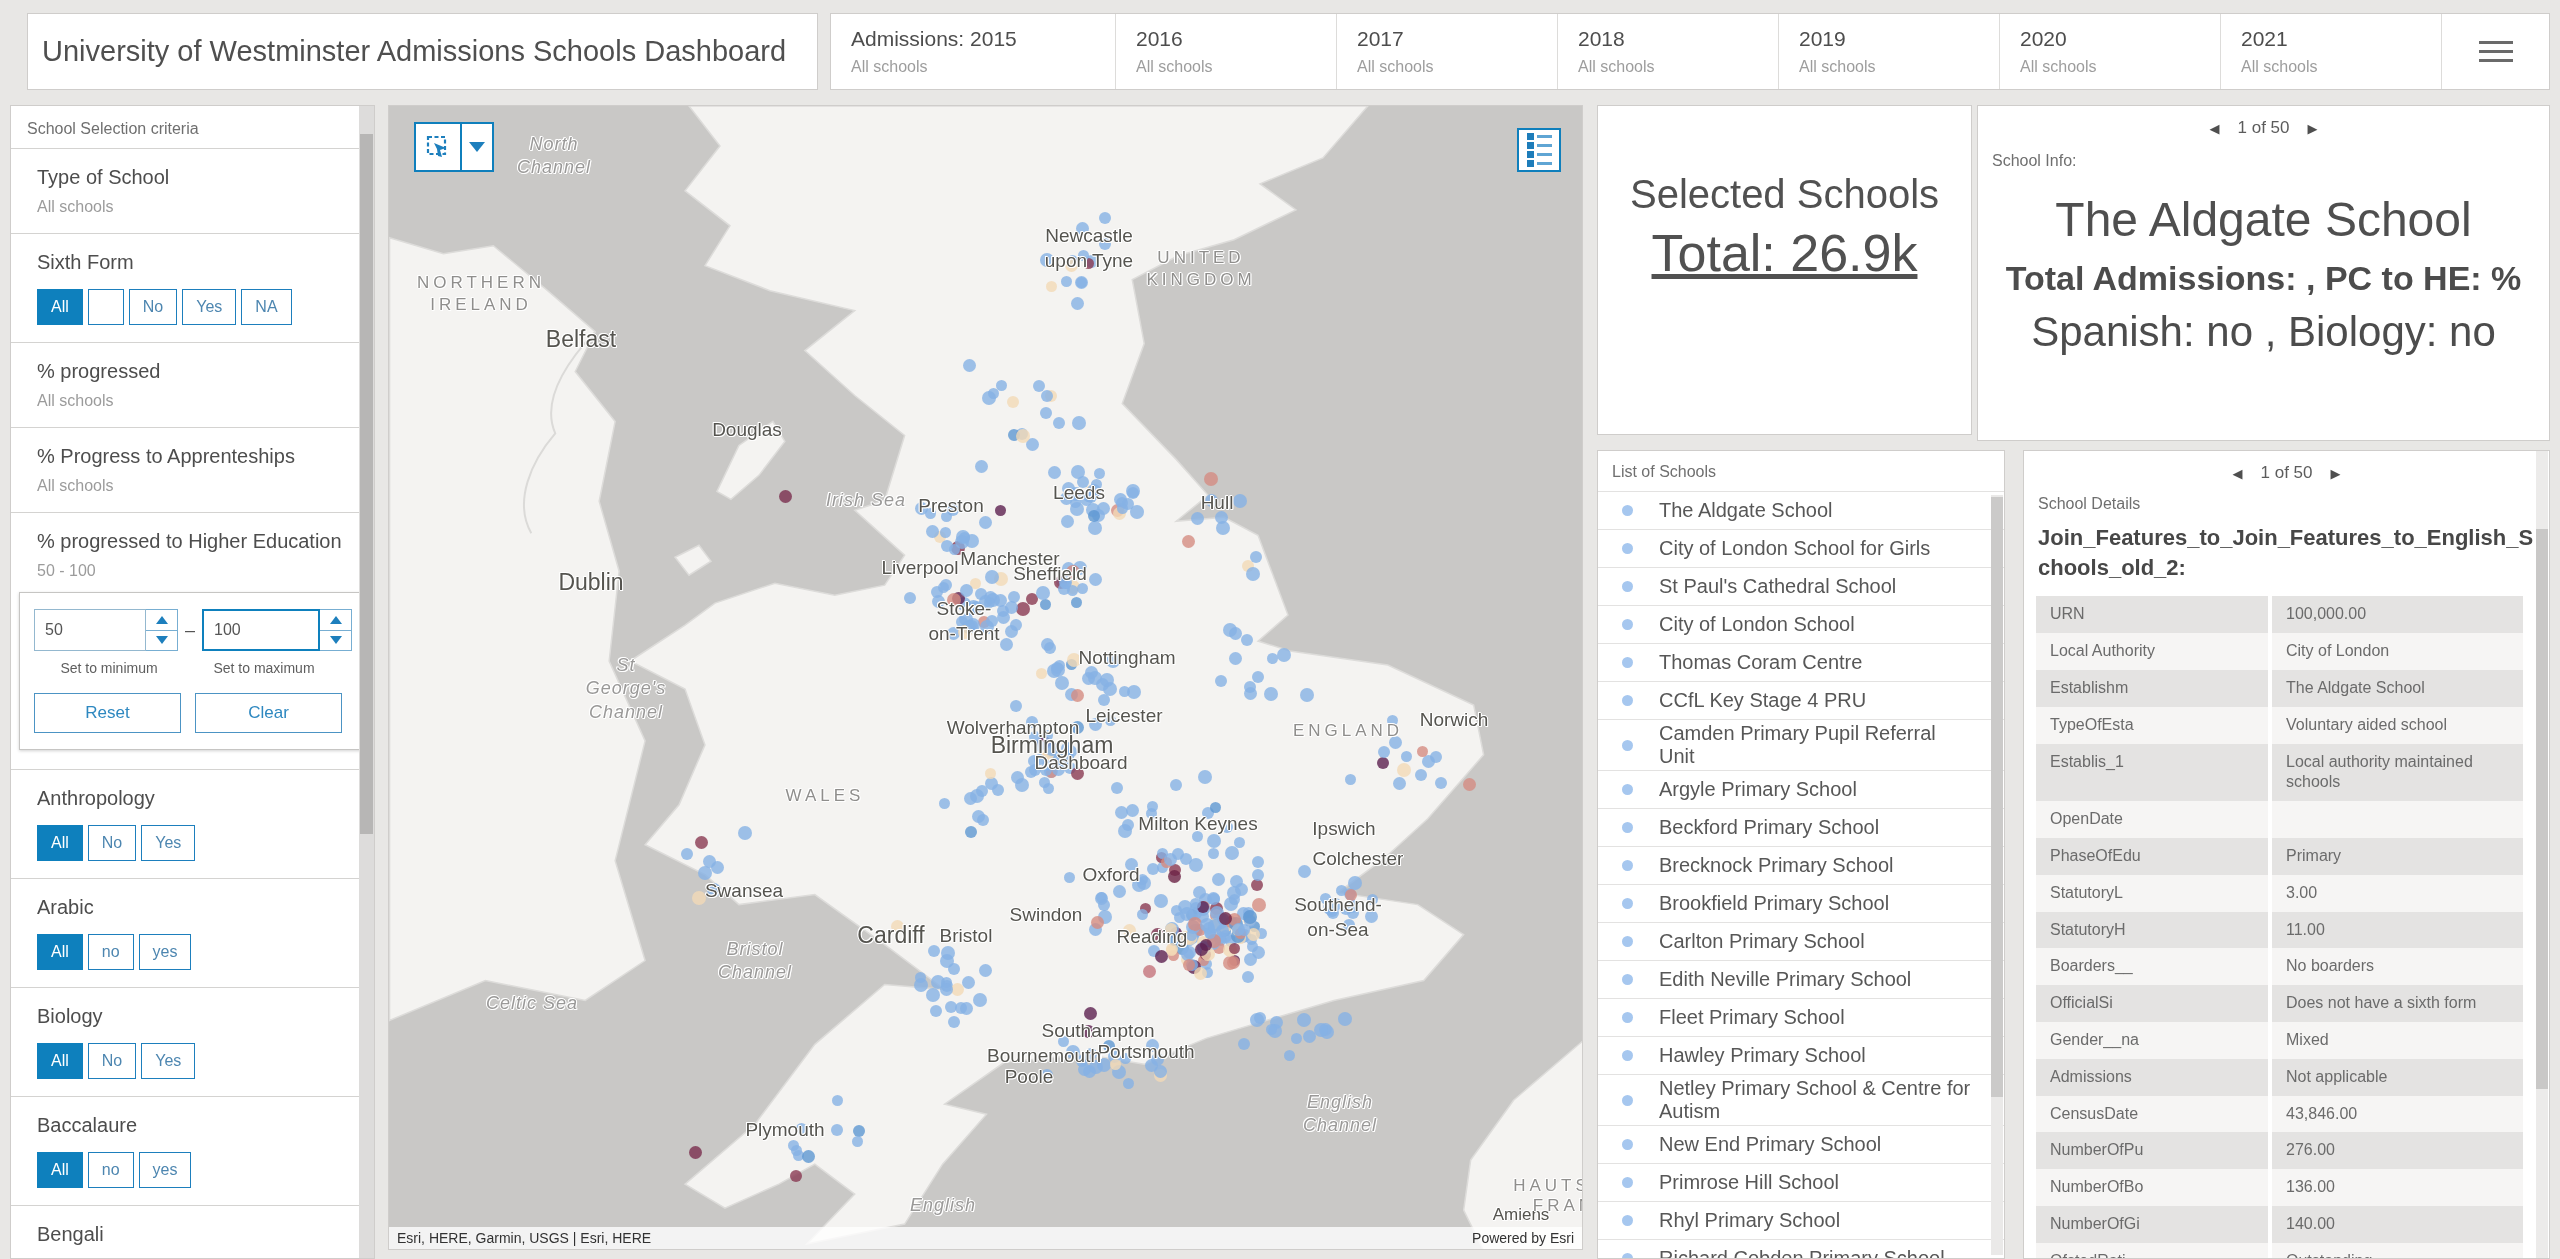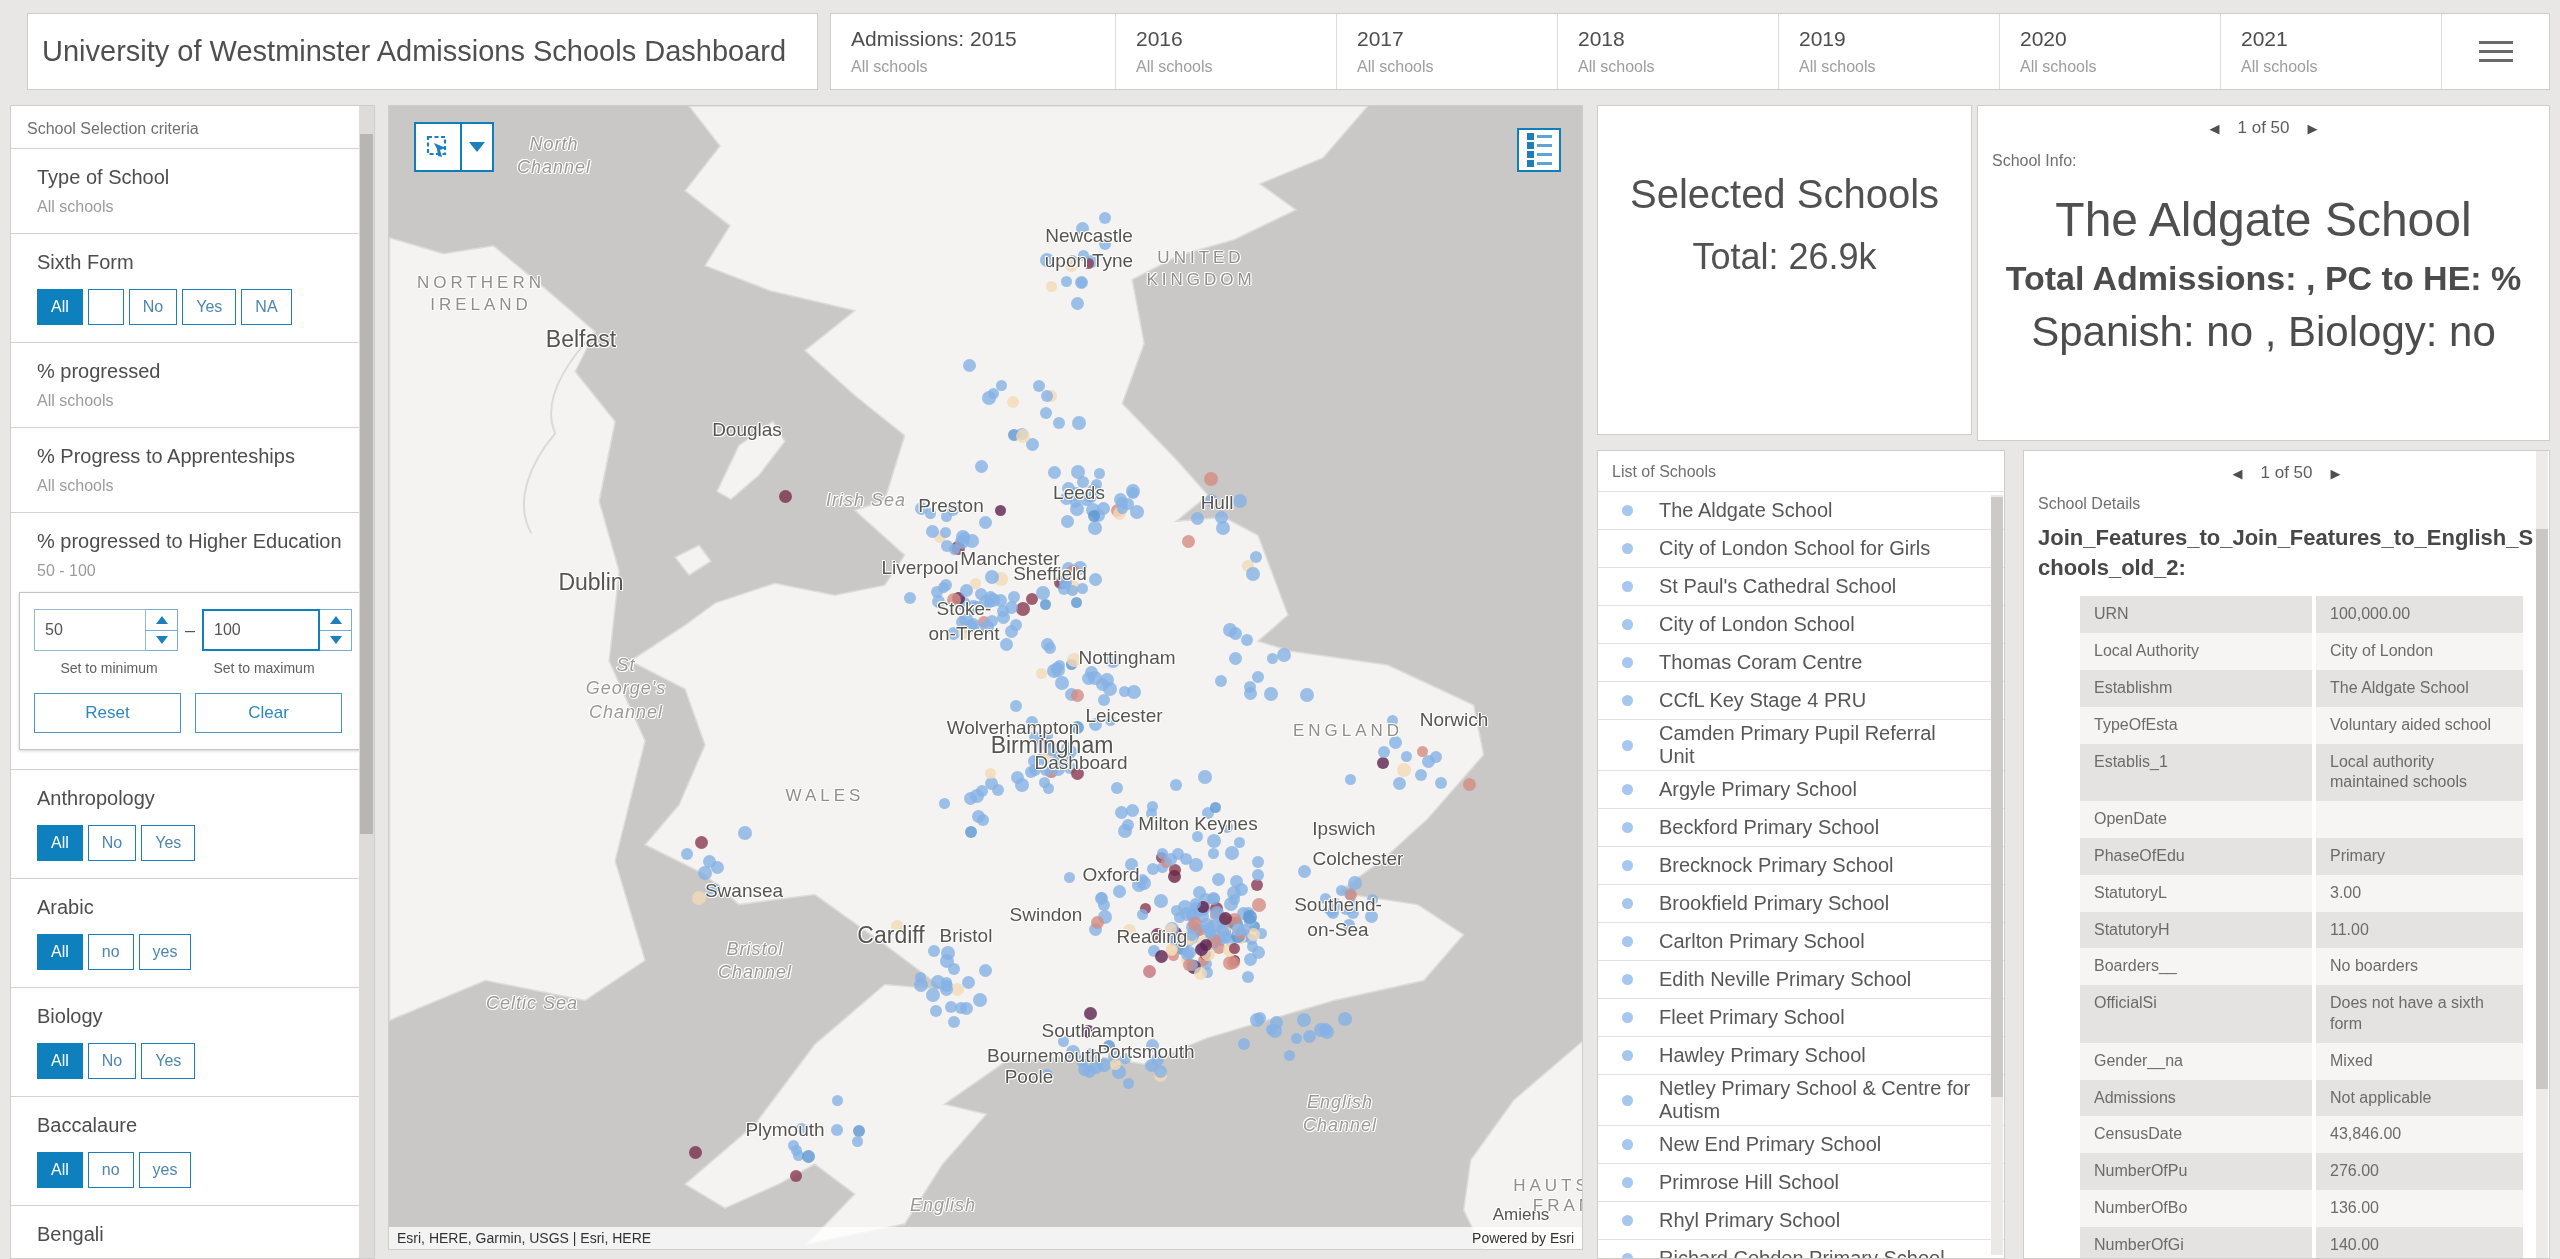--- a/index.html
+++ b/index.html
@@ -76,41 +76,41 @@
   .legend-icon .lrow{display:flex;align-items:center;margin:2px 0;}
   .legend-icon .sq{width:7px;height:7px;background:#1e7dba;margin-right:3px;}
   .legend-icon .bar{width:15px;height:3px;background:#5fa5d4;}
   .attribution{position:absolute;left:0;right:0;bottom:0;height:22px;background:rgba(255,255,255,.78);
                display:flex;justify-content:space-between;align-items:center;padding:0 8px;font-size:14px;color:#323232;z-index:3;}
 
   
   .stats{left:1597px;top:105px;width:375px;height:330px;text-align:center;}
   .stats-label{font-size:40px;color:#515151;margin-top:66px;}
   .stats-value{font-size:52px;color:#515151;margin-top:10px;}
-  .stats-total{font-size:36px;color:#515151;margin-top:19px;}
+  .stats-total{font-size:52px;color:#515151;margin-top:6px;text-decoration:underline;}
   .info{left:1977px;top:105px;width:573px;height:336px;}
   .pagination{display:flex;align-items:center;justify-content:center;padding-top:12px;font-size:17px;color:#5c5c5c;}
   .pg-arrow{font-size:13px;color:#4f4f4f;padding:0 18px;cursor:default;}
   .info-label{font-size:16px;color:#6f6f6f;margin:14px 0 0 14px;}
   .info-name{font-size:48px;color:#4f4f4f;text-align:center;margin-top:22px;}
   .info-line1{font-size:34px;font-weight:bold;color:#4c4c4c;text-align:center;margin-top:12px;}
   .info-line2{font-size:42px;color:#4c4c4c;text-align:center;margin-top:10px;}
   .list{left:1597px;top:450px;width:408px;height:809px;overflow:hidden;}
   .list-title{font-size:16px;color:#6f6f6f;padding:12px 0 10px 14px;}
   .list-rows{position:relative;}
   .list-row{display:flex;align-items:center;min-height:33px;border-top:1px solid #e3e2e1;padding:2px 30px 2px 24px;}
   .list-dot{flex:0 0 11px;width:11px;height:11px;border-radius:50%;background:#a6c7ef;margin-right:26px;}
   .list-name{font-size:20px;color:#575757;line-height:1.15;}
   .list-scroll{position:absolute;right:1px;top:44px;width:12px;height:760px;background:#eae9e8;}
   .list-scroll .thumb{position:absolute;left:0;top:2px;width:12px;height:600px;background:#cbcac9;}
   .details{left:2023px;top:450px;width:527px;height:809px;overflow:hidden;}
   .details-label{font-size:16px;color:#6f6f6f;margin:12px 0 0 14px;}
   .details-title{font-size:22px;font-weight:bold;color:#474747;margin:10px 14px 0 14px;word-break:break-all;line-height:1.35;}
   .dtable{margin:14px 26px 0 12px;}
-  .drow{display:flex;margin-bottom:0;margin-left:44px;}
+  .drow{display:flex;margin-bottom:0;}
   .dcell{box-sizing:border-box;padding:8px 8px 8px 14px;font-size:16px;color:#6b6b6b;line-height:1.3;}
   .dkey{width:232px;}
   .dval{flex:1;margin-left:4px;}
   .drow.odd .dcell{background:#e4e3e2;}
   .drow.even .dcell{background:#f6f5f4;}
   .details-scroll{position:absolute;right:1px;top:0;width:12px;height:100%;background:#eceb ea;}
   .details-scroll{background:#ecebea;}
   .details-scroll .thumb{position:absolute;left:0;top:78px;width:12px;height:560px;background:#c9c8c7;}
 </style>
 </head>

